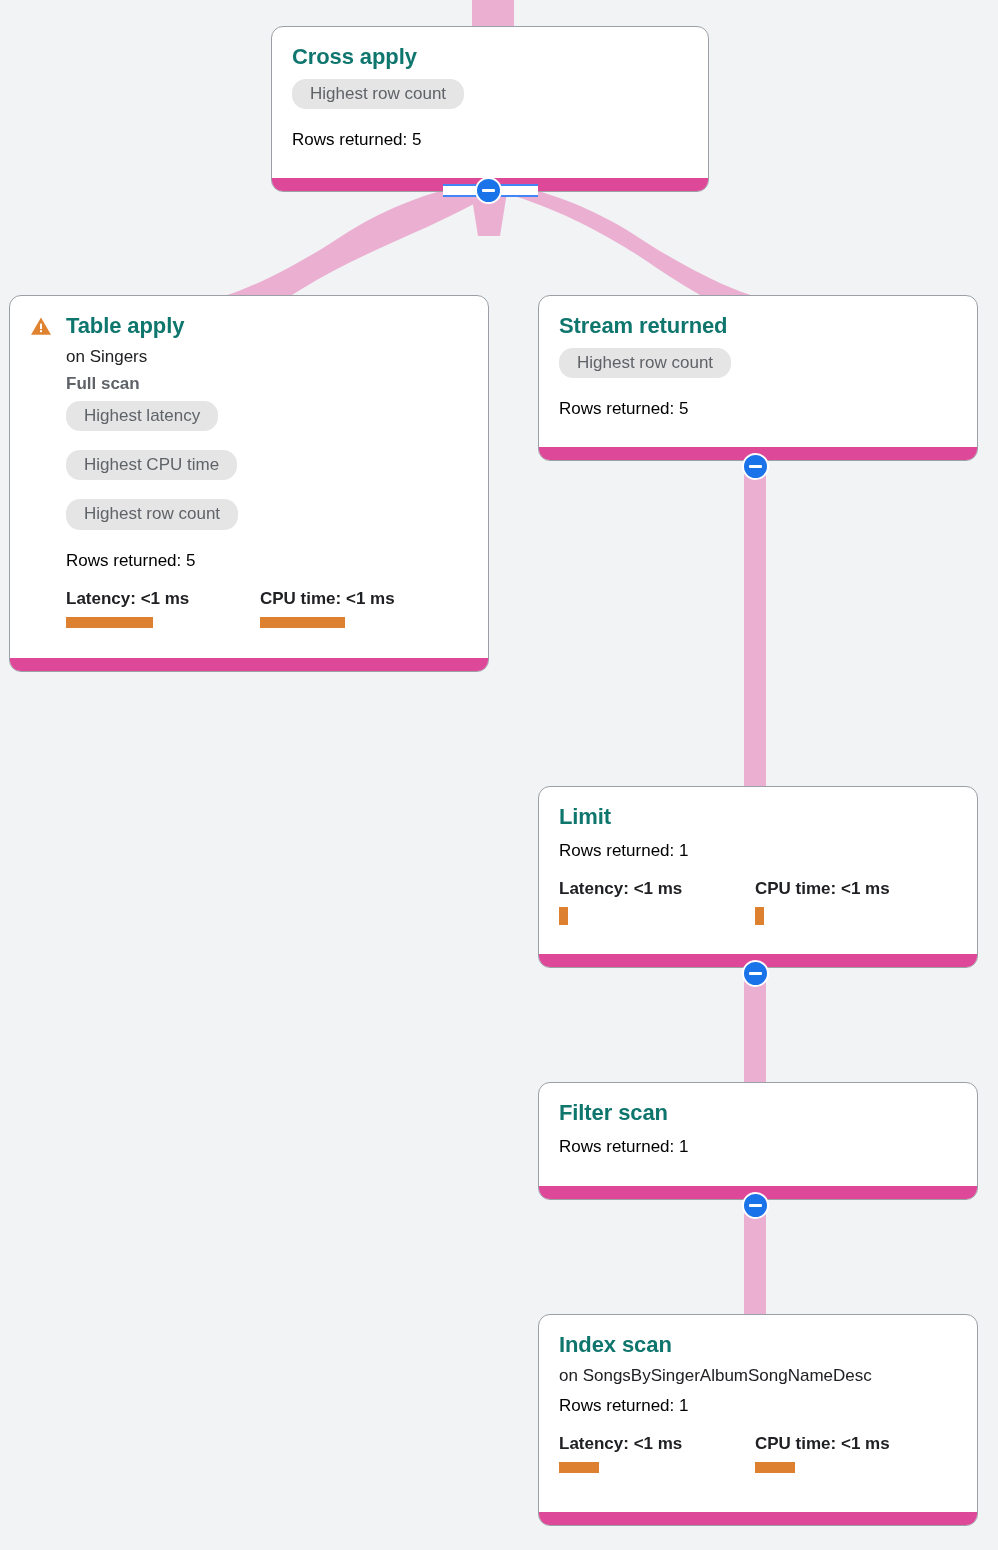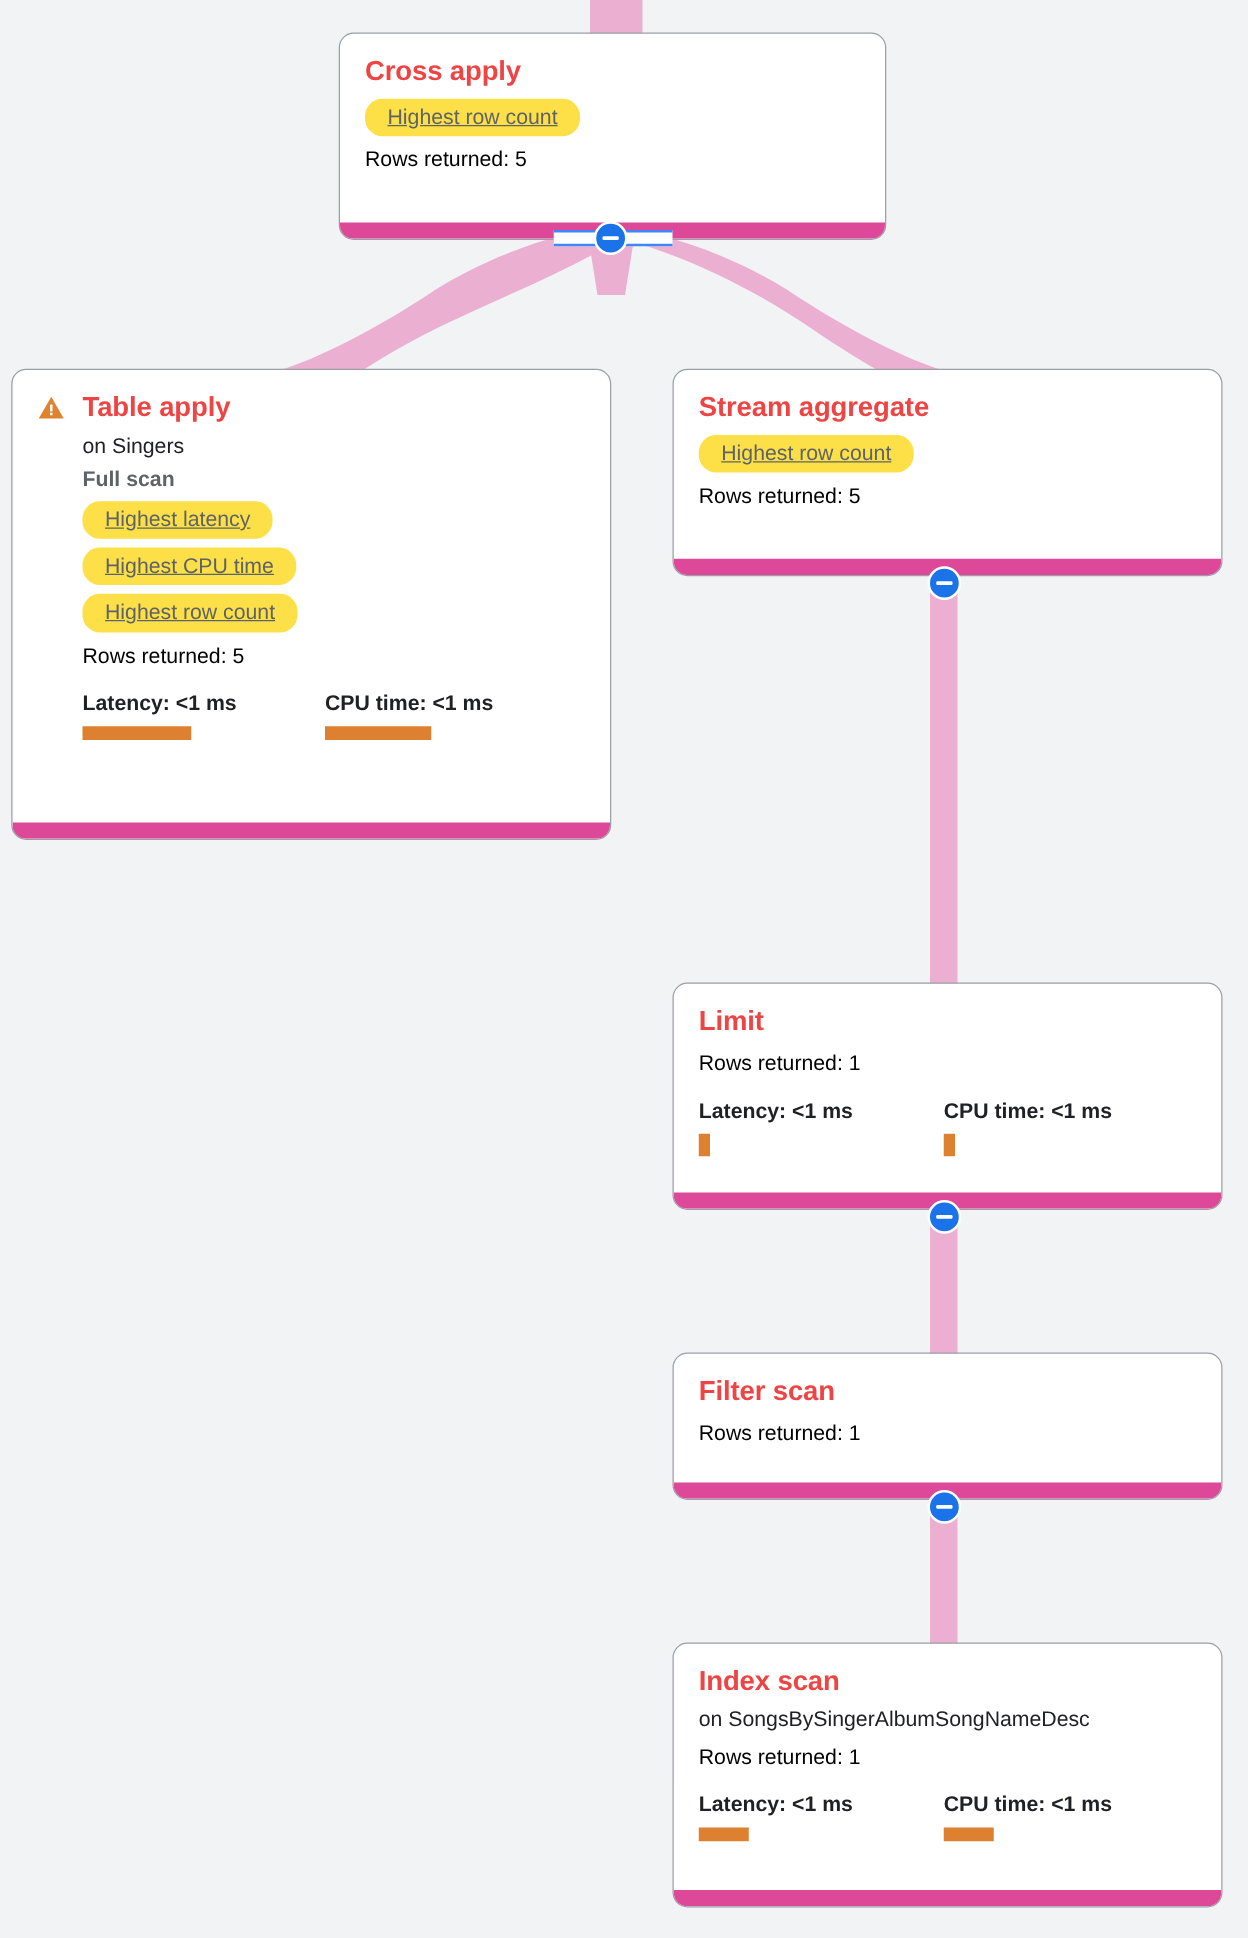--- a/index.html
+++ b/index.html
@@ -57,42 +57,41 @@
   }
   .warn-icon {
     width: 22px;
     height: 20px;
     flex: 0 0 auto;
     display: block;
   }
   .node-title {
     font-size: 22px;
     font-weight: bold;
-    color: #ef4444;
+    color: #0f766e;
     letter-spacing: -0.1px;
     line-height: 1.1;
   }
   .node-sub {
     font-size: 17px;
     color: #202124;
     line-height: 1.55;
   }
   .node-sub.muted {
     color: #5F6368;
   }
   .chip {
     display: inline-block;
-    background: #fde047;
+    background: #e5e5e5;
     color: #5F6368;
     border-radius: 14px;
     font-size: 17px;
     padding: 4px 18px 5px 18px;
-    margin: 4px 0 3px 0;
+    margin: 4px 0 15px 0;
     line-height: 1.25;
-    text-decoration: underline;
   }
   .rows-line {
     font-size: 17px;
     color: #000000;
     line-height: 1.6;
     margin-top: 2px;
   }
   .metrics {
     display: flex;
     margin-top: 14px;
@@ -204,21 +203,21 @@
           <div class="metric-bar" style="width:85px;"></div>
         </div>
       </div>
     </div>
     <div class="node-footer"></div>
   </div>
 
   <div class="node" style="left:538px; top:295px; width:440px; height:166px;">
     <div class="node-body">
       <div class="title-row">
-        <span class="node-title">Stream aggregate</span>
+        <span class="node-title">Stream returned</span>
       </div>
       <span class="chip">Highest row count</span>
       <div class="rows-line">Rows returned: 5</div>
     </div>
     <div class="node-footer"></div>
   </div>
 
   <div style="position:absolute; left:742px; top:453px; width:27px; height:27px;
               border-radius:50%; background:#1A73E8; border:2px solid #FFFFFF;
               box-sizing:border-box; display:flex; align-items:center; justify-content:center;">

